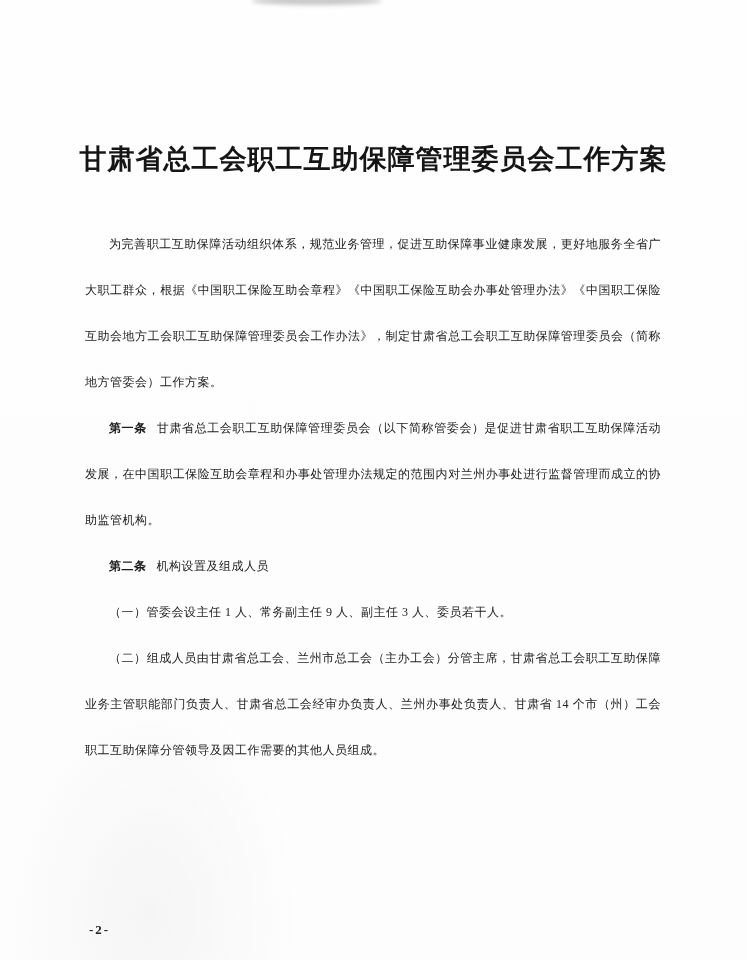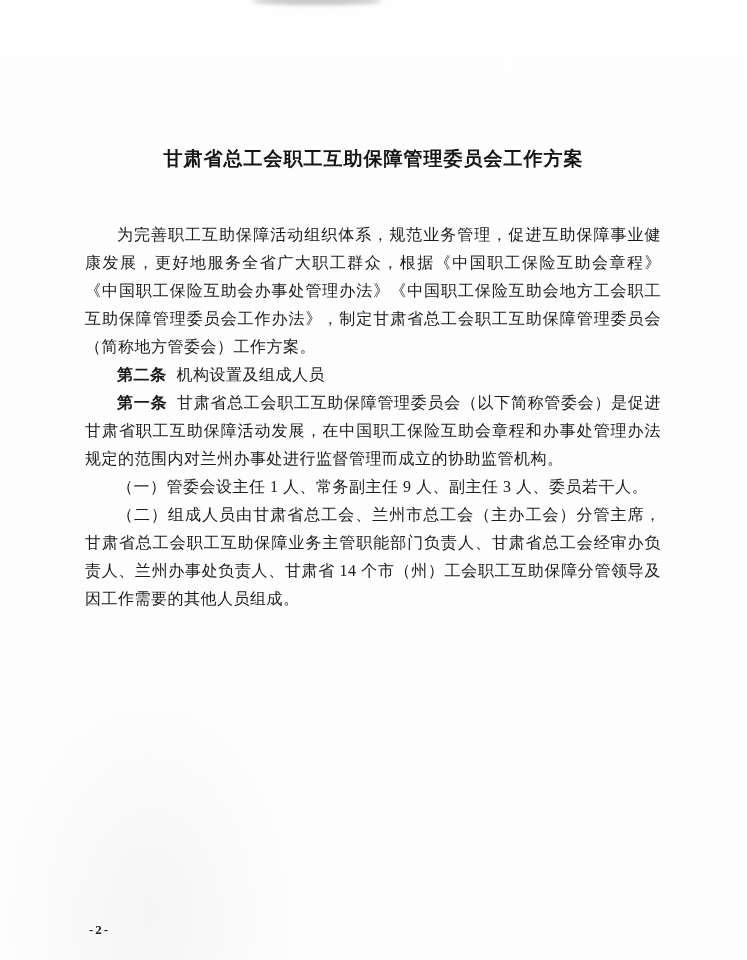--- a/index.html
+++ b/index.html
@@ -30,30 +30,30 @@
     width: 130px;
     height: 8px;
     background: #6f6f6f;
     opacity: 0.38;
     filter: blur(2px);
     border-radius: 50%;
   }
   .doc-title {
     margin: 143px 60px 0 60px;
     text-align: center;
-    font-size: 19px;
+    font-size: 27px;
     line-height: 32px;
     font-weight: bold;
     letter-spacing: 1px;
     color: #151515;
   }
   .doc-body {
     margin: 46px 86px 0 85px;
-    font-size: 16px;
-    line-height: 28px;
+    font-size: 12px;
+    line-height: 46px;
     text-align: justify;
     letter-spacing: 0.5px;
   }
   .doc-body p {
     margin: 0;
     padding: 0;
     text-indent: 2em;
   }
   .term-label {
     font-weight: bold;
@@ -77,23 +77,23 @@
 <div class="page">
 
   <div class="scan-smudge"></div>
 
   <h1 class="doc-title">甘肃省总工会职工互助保障管理委员会工作方案</h1>
 
   <div class="doc-body">
 
     <p><span class="term-label"></span><span>为完善职工互助保障活动组织体系，规范业务管理，促进互助保障事业健康发展，更好地服务全省广大职工群众，根据《中国职工保险互助会章程》《中国职工保险互助会办事处管理办法》《中国职工保险互助会地方工会职工互助保障管理委员会工作办法》，制定甘肃省总工会职工互助保障管理委员会（简称地方管委会）工作方案。</span></p>
 
+    <p><span class="term-label">第一条</span><span>甘肃省总工会职工互助保障管理委员会（以下简称管委会）是促进甘肃省职工互助保障活动发展，在中国职工保险互助会章程和办事处管理办法规定的范围内对兰州办事处进行监督管理而成立的协助监管机构。</span></p>
+
     <p><span class="term-label">第二条</span><span>机构设置及组成人员</span></p>
-
-    <p><span class="term-label">第一条</span><span>甘肃省总工会职工互助保障管理委员会（以下简称管委会）是促进甘肃省职工互助保障活动发展，在中国职工保险互助会章程和办事处管理办法规定的范围内对兰州办事处进行监督管理而成立的协助监管机构。</span></p>
 
     <p><span class="term-label"></span><span>（一）管委会设主任 1 人、常务副主任 9 人、副主任 3 人、委员若干人。</span></p>
 
     <p><span class="term-label"></span><span>（二）组成人员由甘肃省总工会、兰州市总工会（主办工会）分管主席，甘肃省总工会职工互助保障业务主管职能部门负责人、甘肃省总工会经审办负责人、兰州办事处负责人、甘肃省 14 个市（州）工会职工互助保障分管领导及因工作需要的其他人员组成。</span></p>
 
   </div>
 
   <div class="page-number">-2-</div>
 
 </div>

